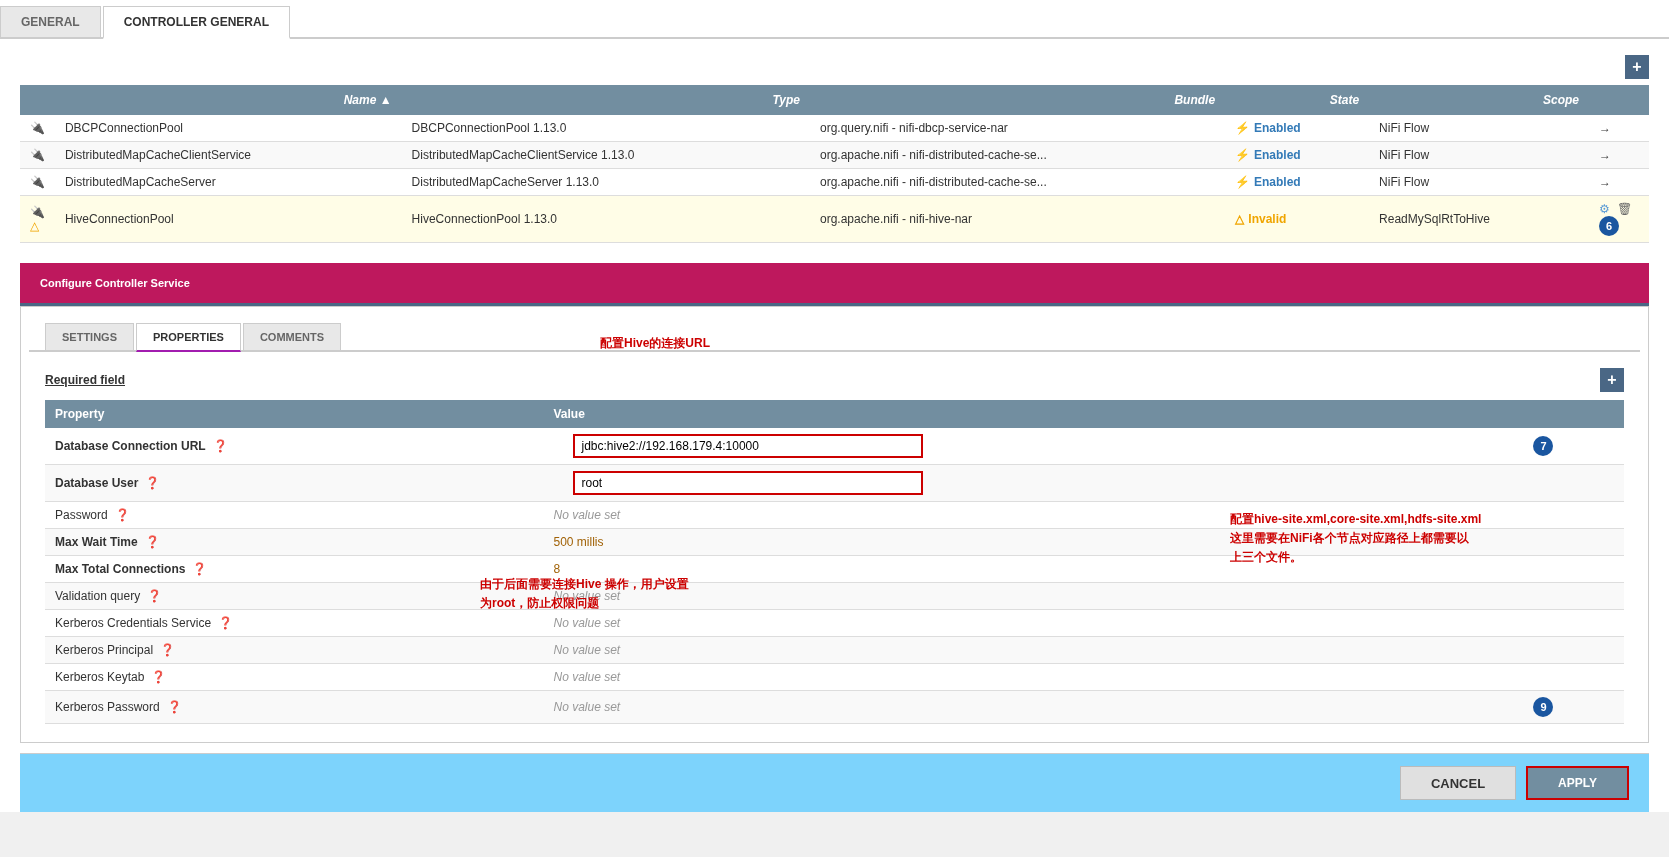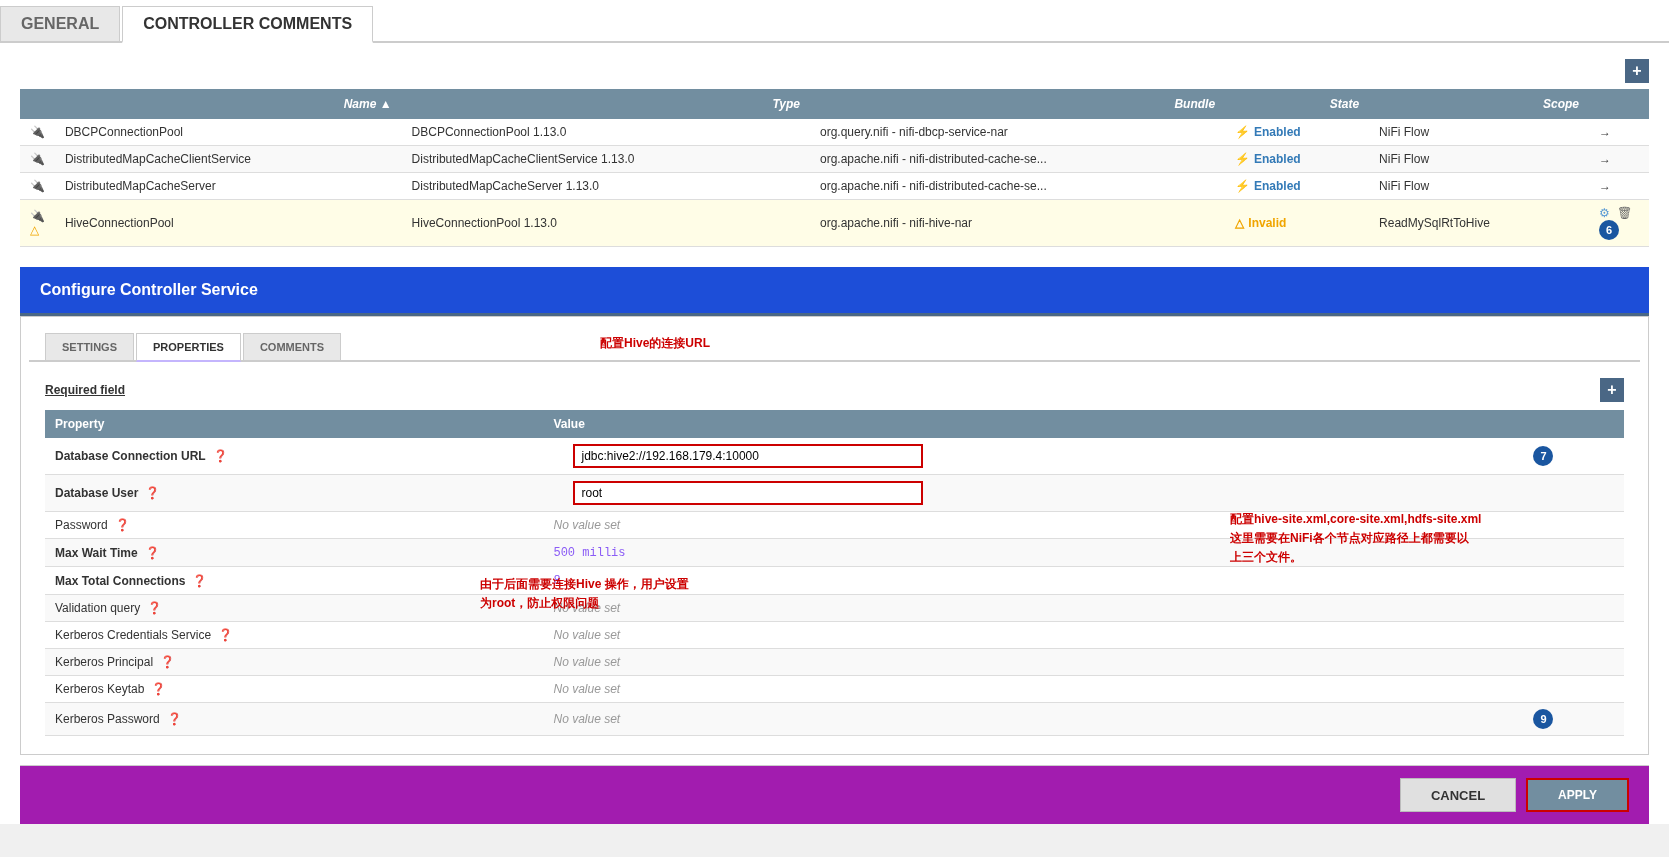--- a/index.html
+++ b/index.html
@@ -2,21 +2,21 @@
 <html><head>
   <meta charset="utf-8">
   <style>
     * { box-sizing: border-box; margin: 0; padding: 0; }
     body { font-family: Arial, sans-serif; font-size: 12px; background: #f0f0f0; color: #333; }
 
     
     .top-tabs { display: flex; background: #fff; border-bottom: 2px solid #ccc; padding-top: 6px; }
     .top-tab {
       padding: 8px 20px;
-      font-size: 16px;
+      font-size: 12px;
       font-weight: bold;
       cursor: pointer;
       border: 1px solid #ccc;
       border-bottom: none;
       background: #e8e8e8;
       color: #666;
       margin-right: 2px;
     }
     .top-tab.active {
       background: #fff;
@@ -68,24 +68,24 @@
       font-weight: bold;
     }
     .badge-blue { background: #1a56a0; }
 
     
     .dialog-overlay {
       position: relative;
       margin: 10px 20px 0 20px;
     }
     .dialog-header {
-      background: #1d4ed8;
+      background: #be185d;
       color: #fff;
       padding: 14px 20px;
-      font-size: 16px;
+      font-size: 11px;
       font-weight: bold;
       border-bottom: 3px solid #4a6785;
     }
     .dialog-body { background: #fff; border: 1px solid #ccc; padding: 8px; }
 
     
     .dialog-tabs { display: flex; border-bottom: 2px solid #ccc; padding-top: 8px; padding-left: 16px; background: #fff; }
     .dialog-tab {
       padding: 7px 16px;
       font-size: 11px;
@@ -94,21 +94,21 @@
       border: 1px solid #ccc;
       border-bottom: none;
       background: #e8e8e8;
       color: #666;
       margin-right: 2px;
       text-transform: uppercase;
     }
     .dialog-tab.active {
       background: #fff;
       color: #333;
-      border-bottom: 2px solid #c4b5fd;
+      border-bottom: 2px solid #a21caf;
       margin-bottom: -2px;
     }
 
     
     .prop-section { padding: 10px 16px; }
     .required-field-row { display: flex; justify-content: space-between; align-items: center; padding: 6px 0 8px; }
     .required-field-label { font-weight: bold; font-size: 12px; text-decoration: underline; }
 
     .prop-table { width: 100%; border-collapse: collapse; font-size: 12px; }
     .prop-table thead tr { background: #728ea0; color: #fff; }
@@ -121,29 +121,29 @@
     .prop-value-input {
       border: 2px solid #c00;
       padding: 3px 6px;
       width: 350px;
       font-size: 12px;
       background: #fff;
       margin-left: 20px;
     }
     .prop-value-input.yellow-bg { background: #fffde7; }
     .prop-value-text { color: #999; font-style: italic; }
-    .prop-value-normal { color: #8b5cf6; font-family: Liberation Mono, monospace; }
+    .prop-value-normal { color: #a16207; }
 
     
     .dialog-footer {
       display: flex;
       justify-content: flex-end;
       gap: 10px;
       padding: 12px 20px;
-      background: #a21caf;
+      background: #7dd3fc;
       border-top: 1px solid #ccc;
       margin-top: 10px;
     }
     .btn-cancel {
       padding: 8px 30px;
       background: #e0e0e0;
       border: 1px solid #bbb;
       color: #333;
       font-size: 13px;
       cursor: pointer;
@@ -171,21 +171,21 @@
 
     .outer-wrapper { position: relative; }
   </style>
 </head>
 <body>
 
 <div class="outer-wrapper">
 
   <div class="top-tabs">
     <div class="top-tab">GENERAL</div>
-    <div class="top-tab active">CONTROLLER COMMENTS</div>
+    <div class="top-tab active">CONTROLLER GENERAL</div>
   </div>
 
   <div class="main-content">
 
     <div class="table-section">
       <div class="add-btn-row">
         <button class="add-btn">+</button>
       </div>
 
       <table class="data-table">

